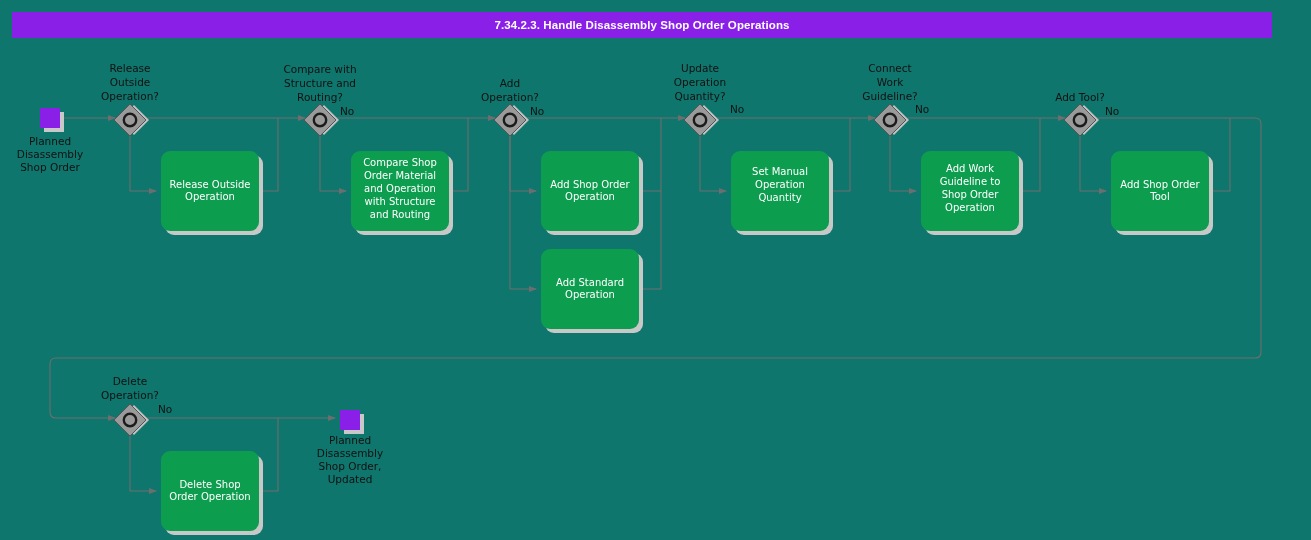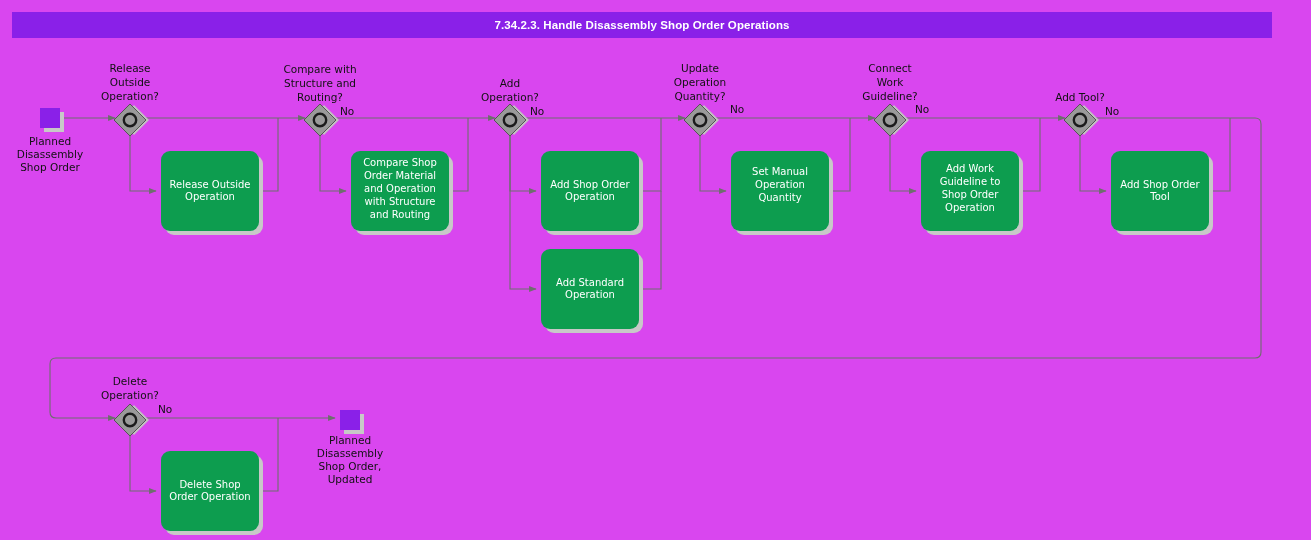--- a/index.html
+++ b/index.html
@@ -4,21 +4,21 @@
 <style>
   html, body {
     margin: 0;
     padding: 0;
     background: #ffffff;
   }
   #page {
     position: relative;
     width: 1311px;
     height: 540px;
-    background: #d946ef;
+    background: #0f766e;
     font-family: "DejaVu Sans", sans-serif;
     overflow: hidden;
   }
   #title-bar {
     position: absolute;
     left: 12px;
     top: 12px;
     width: 1260px;
     height: 26px;
     background: #8a20e8;

